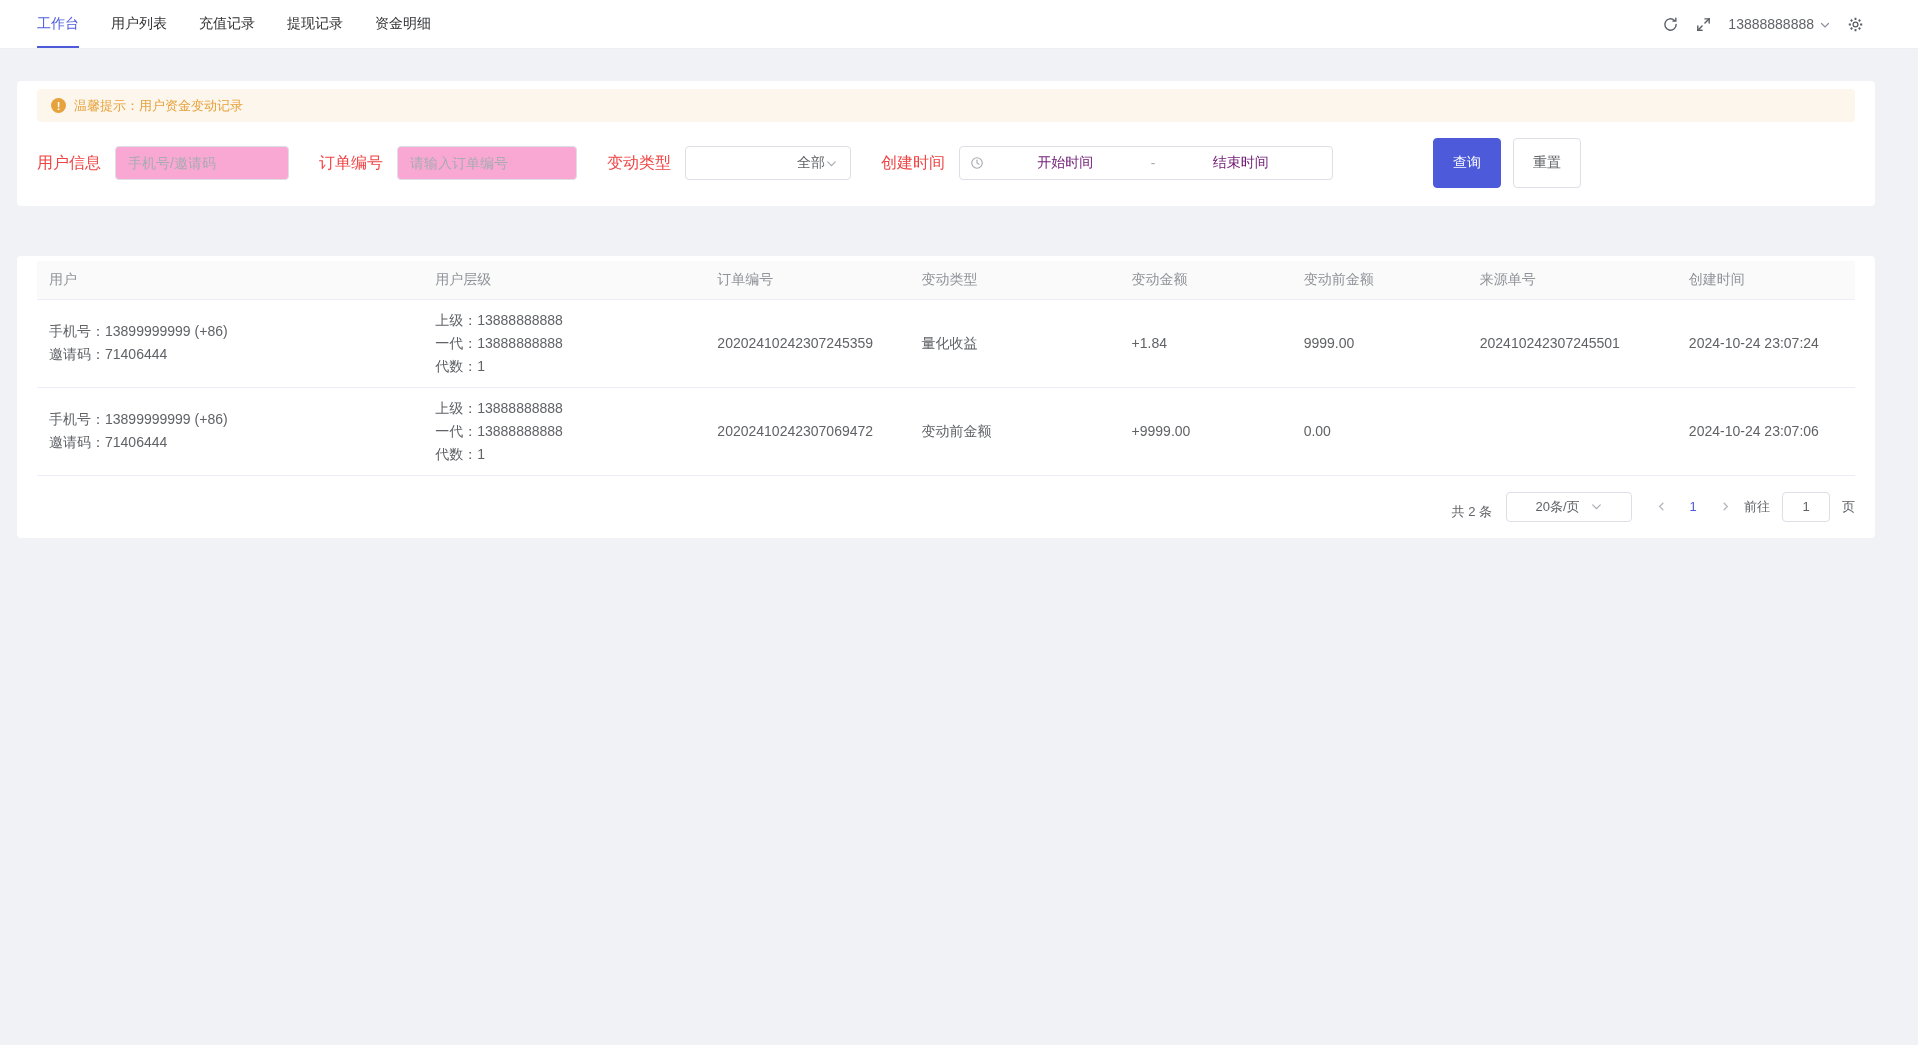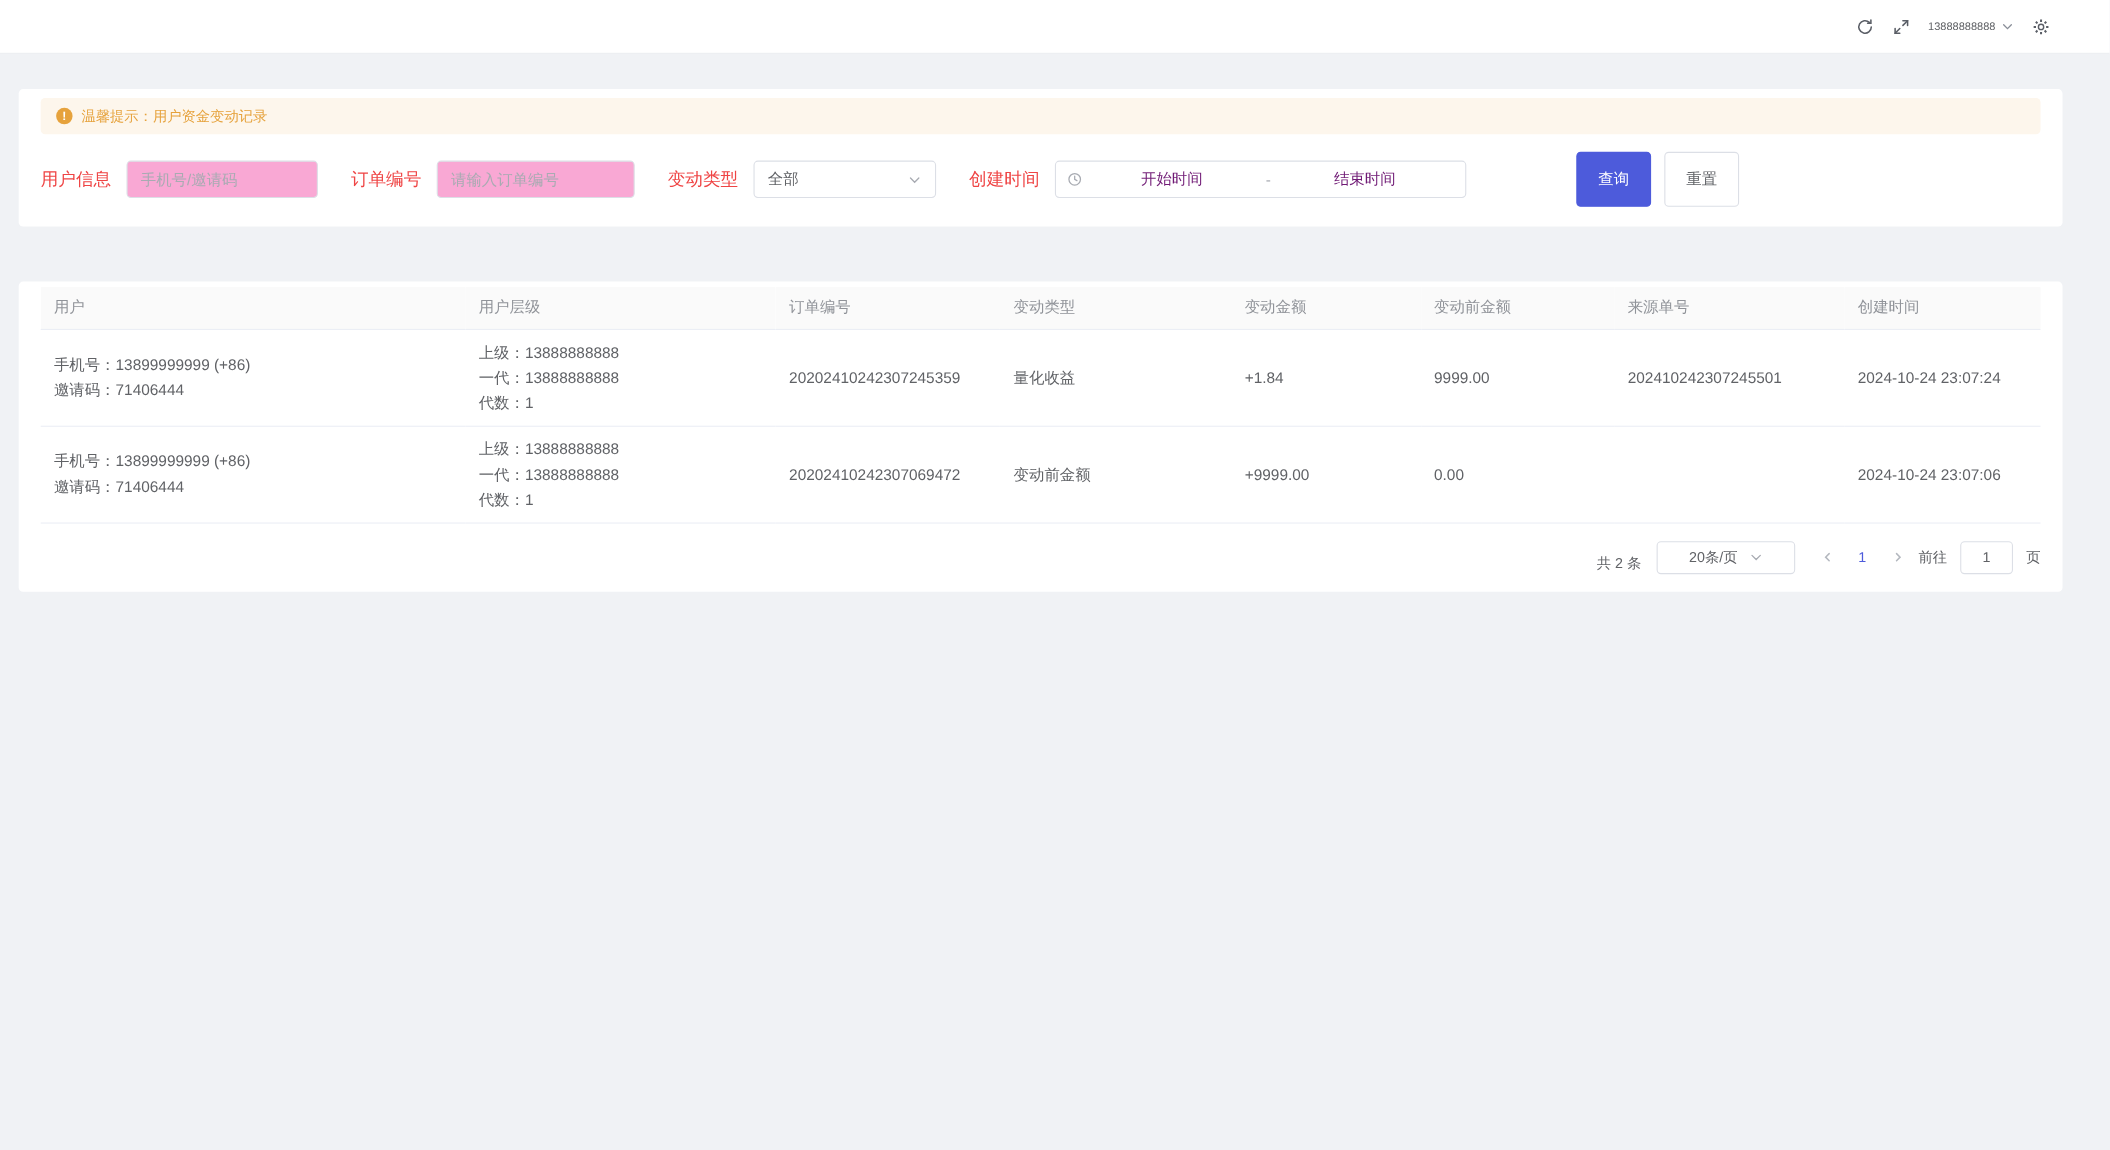--- a/index.html
+++ b/index.html
@@ -24,21 +24,21 @@
     border-bottom: 2px solid transparent; padding-top: 2px;
     cursor: pointer; white-space: nowrap;
   }
   .tab.active { color: #4d5bdb; border-bottom-color: #4d5bdb; }
   .header-right {
     margin-left: auto; display: flex; align-items: center;
     gap: 16px; padding-right: 54px; color: #5a5e66;
   }
   .hicon { width: 17px; height: 17px; display: inline-flex; cursor: pointer; color: #5a5e66; }
   .hicon svg { width: 100%; height: 100%; }
-  .account { display: flex; align-items: center; gap: 5px; cursor: pointer; color: #606266; font-size: 10px; }
+  .account { display: flex; align-items: center; gap: 5px; cursor: pointer; color: #606266; font-size: 14px; }
   .account .chev { width: 12px; height: 12px; color: #8a8f99; }
   .account .chev svg { width: 100%; height: 100%; }
 
   
   .main { padding: 32px 43px 0 17px; }
   .card { background: #fff; border-radius: 4px; }
   .card-filter { padding: 8px 20px 18px 20px; }
   .notice {
     height: 33px; background: #fdf6ec; border-radius: 4px;
     display: flex; align-items: center; gap: 8px;
@@ -56,21 +56,21 @@
   .tinput {
     height: 34px; border: 1px solid #dcdfe6; border-radius: 4px;
     padding: 0 12px; font-size: 14px; color: #606266; outline: none;
     font-family: "Liberation Sans", sans-serif; background: #f9a8d4;
   }
   .tinput::placeholder { color: #a8abb2; }
   .w-user { width: 174px; }
   .w-order { width: 180px; }
   .select {
     width: 166px; height: 34px; border: 1px solid #dcdfe6; border-radius: 4px;
-    display: flex; align-items: center; justify-content: space-between;
+    display: flex; align-items: center; justify-content: flex-end;
     padding: 0 12px; cursor: pointer; background: #fff;
   }
   .select .val { color: #606266; font-size: 14px; }
   .sm-chev { width: 13px; height: 13px; color: #a8abb2; display: inline-flex; }
   .sm-chev svg { width: 100%; height: 100%; }
   .daterange {
     width: 374px; height: 34px; border: 1px solid #dcdfe6; border-radius: 4px;
     display: flex; align-items: center; padding: 0 10px; background: #fff; cursor: pointer;
   }
   .daterange .clock { width: 14px; height: 14px; color: #a8abb2; flex: 0 0 auto; }
@@ -118,20 +118,37 @@
   .pg-goto {
     width: 48px; height: 30px; border: 1px solid #dcdfe6; border-radius: 4px;
     text-align: center; font-size: 13px; color: #606266; outline: none; margin: 0 6px;
     font-family: "Liberation Sans", sans-serif;
   }
 </style>
 </head>
 <body>
 
 <div class="header">
+  <div class="tabs">
+    <div class="tab active">
+        <span>工作台</span>
+      </div>
+    <div class="tab">
+        <span>用户列表</span>
+      </div>
+    <div class="tab">
+        <span>充值记录</span>
+      </div>
+    <div class="tab">
+        <span>提现记录</span>
+      </div>
+    <div class="tab">
+        <span>资金明细</span>
+      </div>
+  </div>
   <div class="header-right">
     <span class="hicon">
       <svg viewBox="0 0 24 24" fill="none" stroke="currentColor" stroke-width="2" stroke-linecap="round">
           <path d="M20 12a8 8 0 1 1-2.5-5.8"></path>
           <path d="M19.5 3v4.2h-4.2"></path>
         </svg>
     </span>
     <span class="hicon">
       <svg viewBox="0 0 24 24" fill="none" stroke="currentColor" stroke-width="2" stroke-linecap="round">
           <path d="M14 4h6v6"></path>

